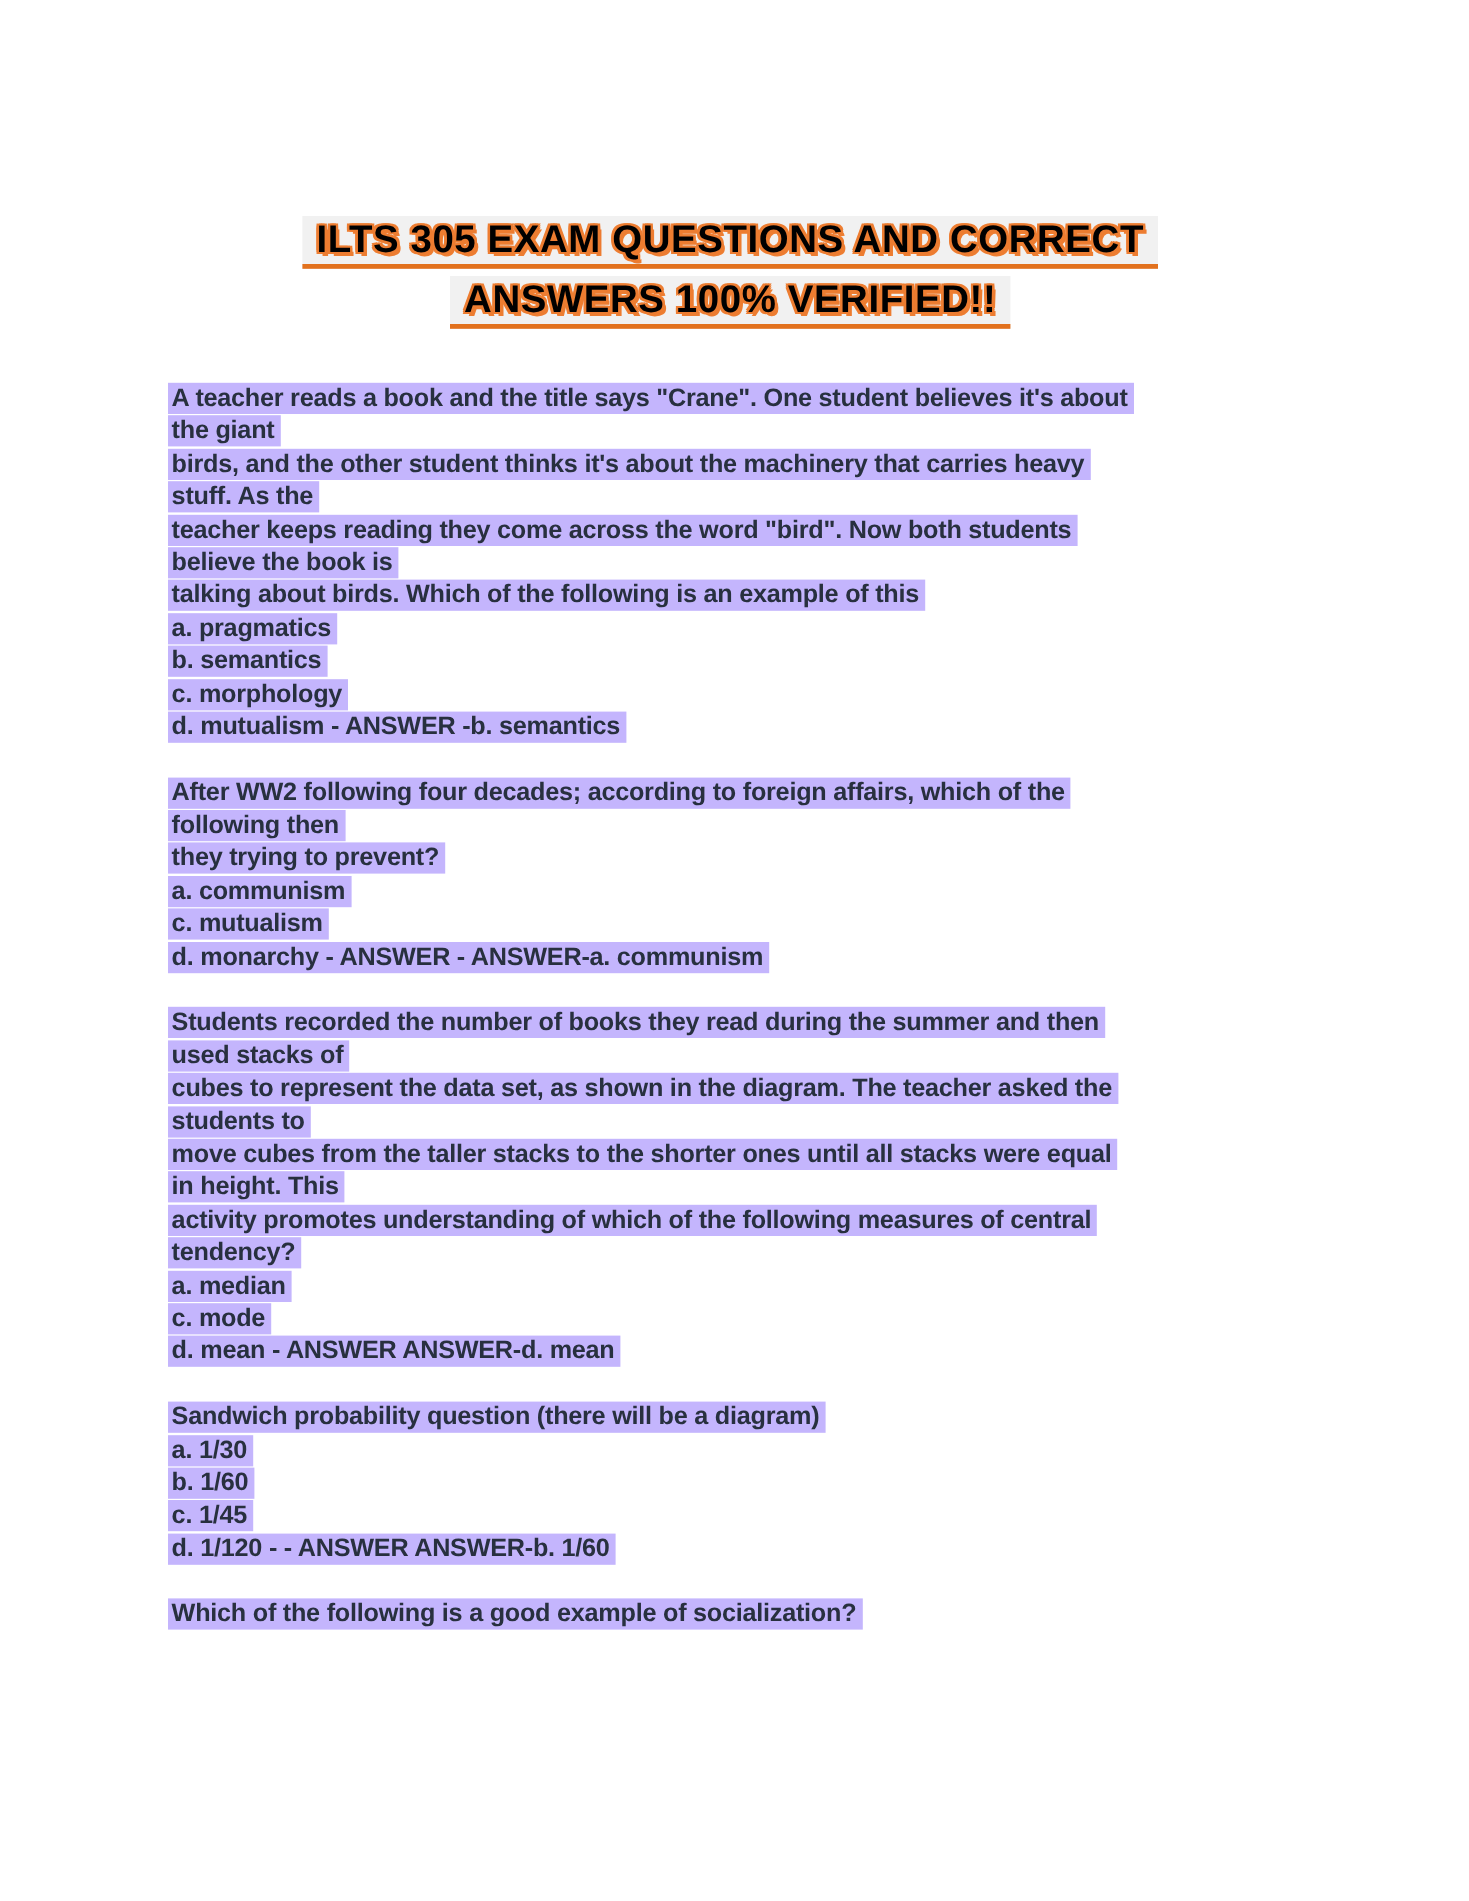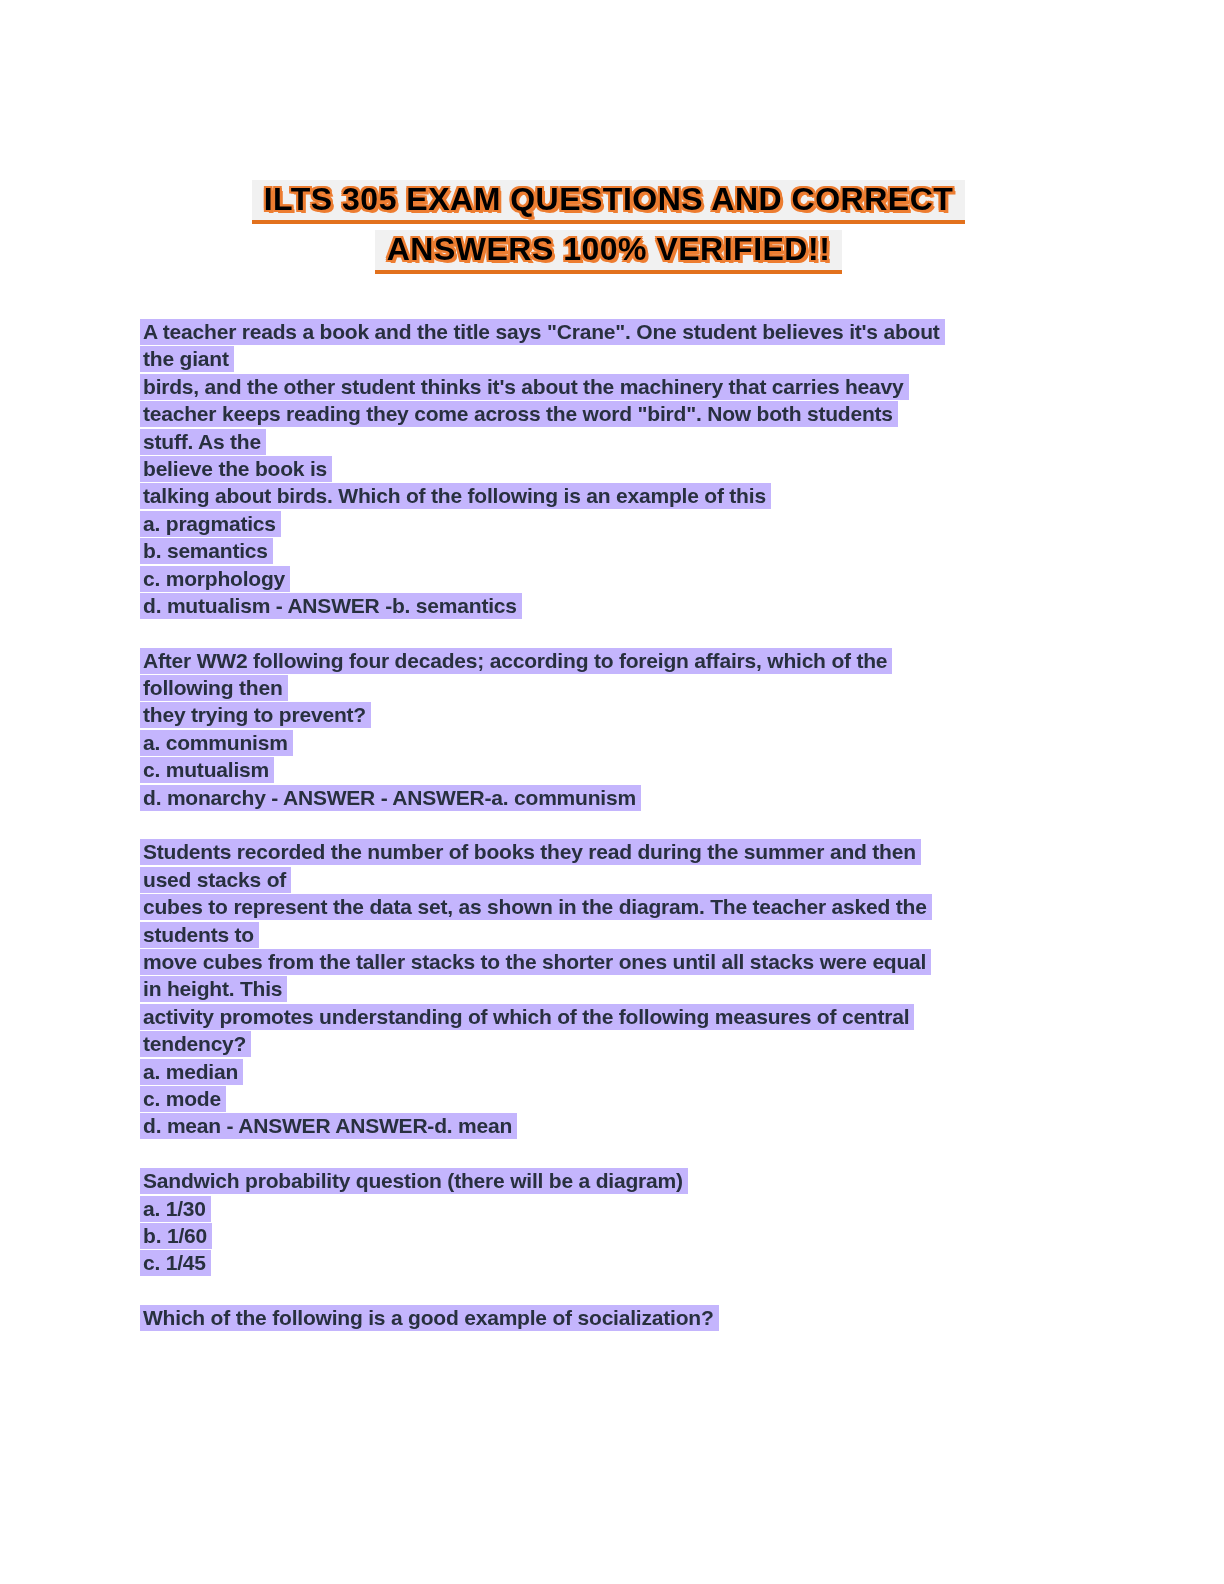--- a/index.html
+++ b/index.html
@@ -66,22 +66,22 @@
     <div class="title-line"><span class="t-hl">ILTS 305 EXAM QUESTIONS AND CORRECT</span></div>
     <div class="title-line"><span class="t-hl">ANSWERS 100% VERIFIED!!</span></div>
   </h1>
 
   <div class="doc-body">
 
     <div class="question">
       <div class="line"><span class="hl">A teacher reads a book and the title says "Crane". One student believes it's about</span></div>
       <div class="line"><span class="hl">the giant</span></div>
       <div class="line"><span class="hl">birds, and the other student thinks it's about the machinery that carries heavy</span></div>
+      <div class="line"><span class="hl">stuff. As the</span></div>
       <div class="line"><span class="hl">teacher keeps reading they come across the word "bird". Now both students</span></div>
-      <div class="line"><span class="hl">stuff. As the</span></div>
       <div class="line"><span class="hl">believe the book is</span></div>
       <div class="line"><span class="hl">talking about birds. Which of the following is an example of this</span></div>
       <div class="line"><span class="hl">a. pragmatics</span></div>
       <div class="line"><span class="hl">b. semantics</span></div>
       <div class="line"><span class="hl">c. morphology</span></div>
       <div class="line"><span class="hl">d. mutualism - ANSWER -b. semantics</span></div>
     </div>
 
     <div class="question">
       <div class="line"><span class="hl">After WW2 following four decades; according to foreign affairs, which of the</span></div>
@@ -104,20 +104,21 @@
       <div class="line"><span class="hl">a. median</span></div>
       <div class="line"><span class="hl">c. mode</span></div>
       <div class="line"><span class="hl">d. mean - ANSWER ANSWER-d. mean</span></div>
     </div>
 
     <div class="question">
       <div class="line"><span class="hl">Sandwich probability question (there will be a diagram)</span></div>
       <div class="line"><span class="hl">a. 1/30</span></div>
       <div class="line"><span class="hl">b. 1/60</span></div>
       <div class="line"><span class="hl">c. 1/45</span></div>
+      <div class="line"><span class="hl">d. 1/120 - - ANSWER ANSWER-b. 1/60</span></div>
     </div>
 
     <div class="question">
       <div class="line"><span class="hl">Which of the following is a good example of socialization?</span></div>
     </div>
 
   </div>
 </div>
 
 </body></html>

